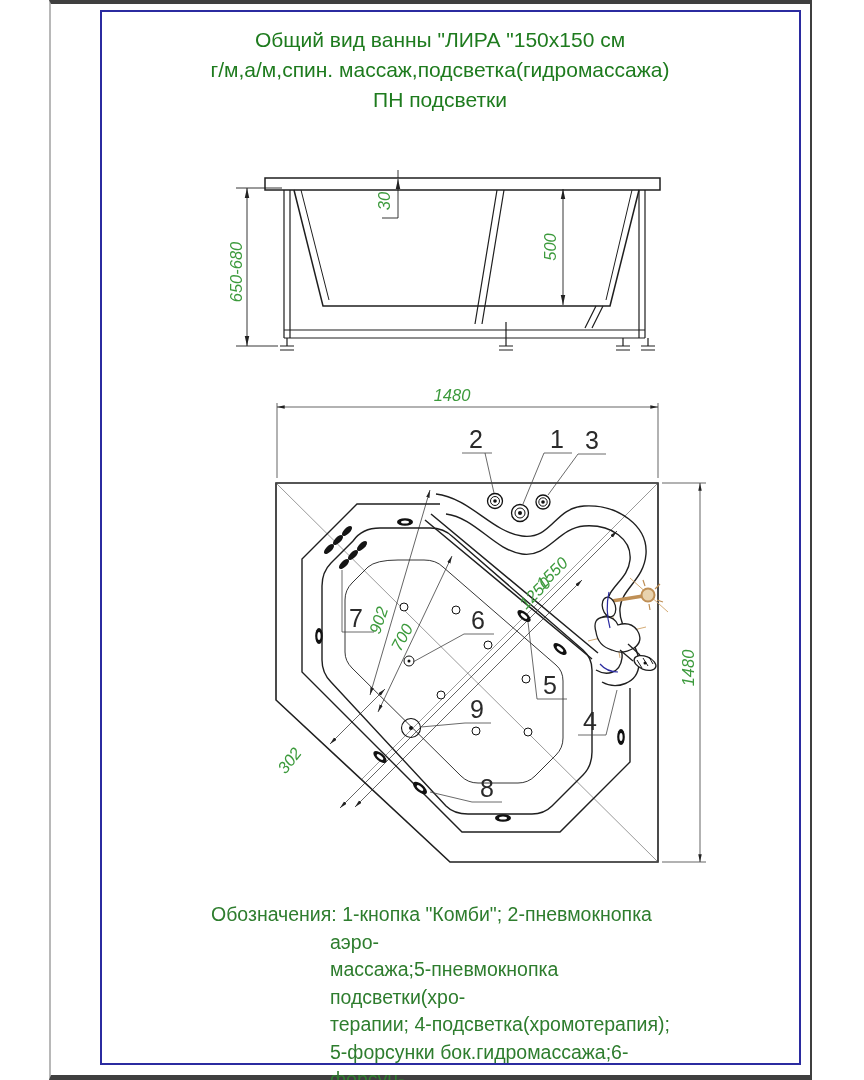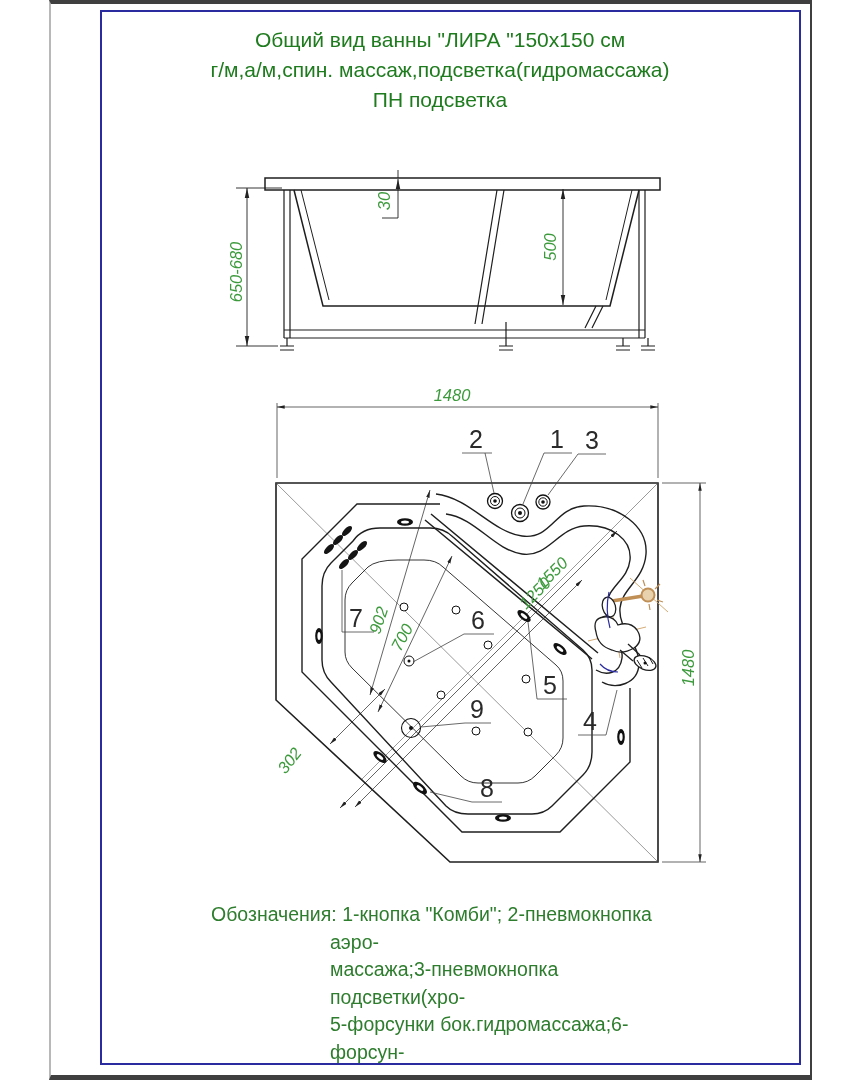--- a/index.html
+++ b/index.html
@@ -24,21 +24,21 @@
 </head>
 <body>
 
 <div class="stage">
   <div class="sheet"></div>
   <div class="frame"></div>
 
   <div class="title">
     <div>Общий вид ванны "ЛИРА "150х150 см</div>
     <div>г/м,а/м,спин. массаж,подсветка(гидромассажа)</div>
-    <div>ПН подсветка</div>
+    <div>ПН подсветки</div>
   </div>
 
   <svg class="draw" width="864" height="1080" viewBox="0 0 864 1080">
     <defs>
       <marker id="arr" orient="auto-start-reverse" markerWidth="12" markerHeight="8" refX="11" refY="3" markerUnits="strokeWidth">
         <path d="M0,0.5 L11,3 L0,5.5 Z" fill="#222"></path>
       </marker>
     </defs>
 
     <g stroke="#1f1f1f" fill="none" stroke-width="1.5">
@@ -215,17 +215,18 @@
       <text class="callout" x="550" y="694" text-anchor="middle">5</text>
       <text class="callout" x="478" y="629" text-anchor="middle">6</text>
       <text class="callout" x="356" y="627" text-anchor="middle">7</text>
       <text class="callout" x="487" y="797" text-anchor="middle">8</text>
       <text class="callout" x="477" y="718" text-anchor="middle">9</text>
     </g>
   </svg>
 
   <div class="legend">
     <div>Обозначения: 1-кнопка "Комби"; 2-пневмокнопка аэро-</div>
-    <div>массажа;3-пневмокнопка подсветки(хро-</div>
+    <div>массажа;5-пневмокнопка подсветки(хро-</div>
+    <div>терапии; 4-подсветка(хромотерапия);</div>
     <div>5-форсунки бок.гидромассажа;6-форсун-</div>
 
   </div>
 </div>
 
 </body></html>

